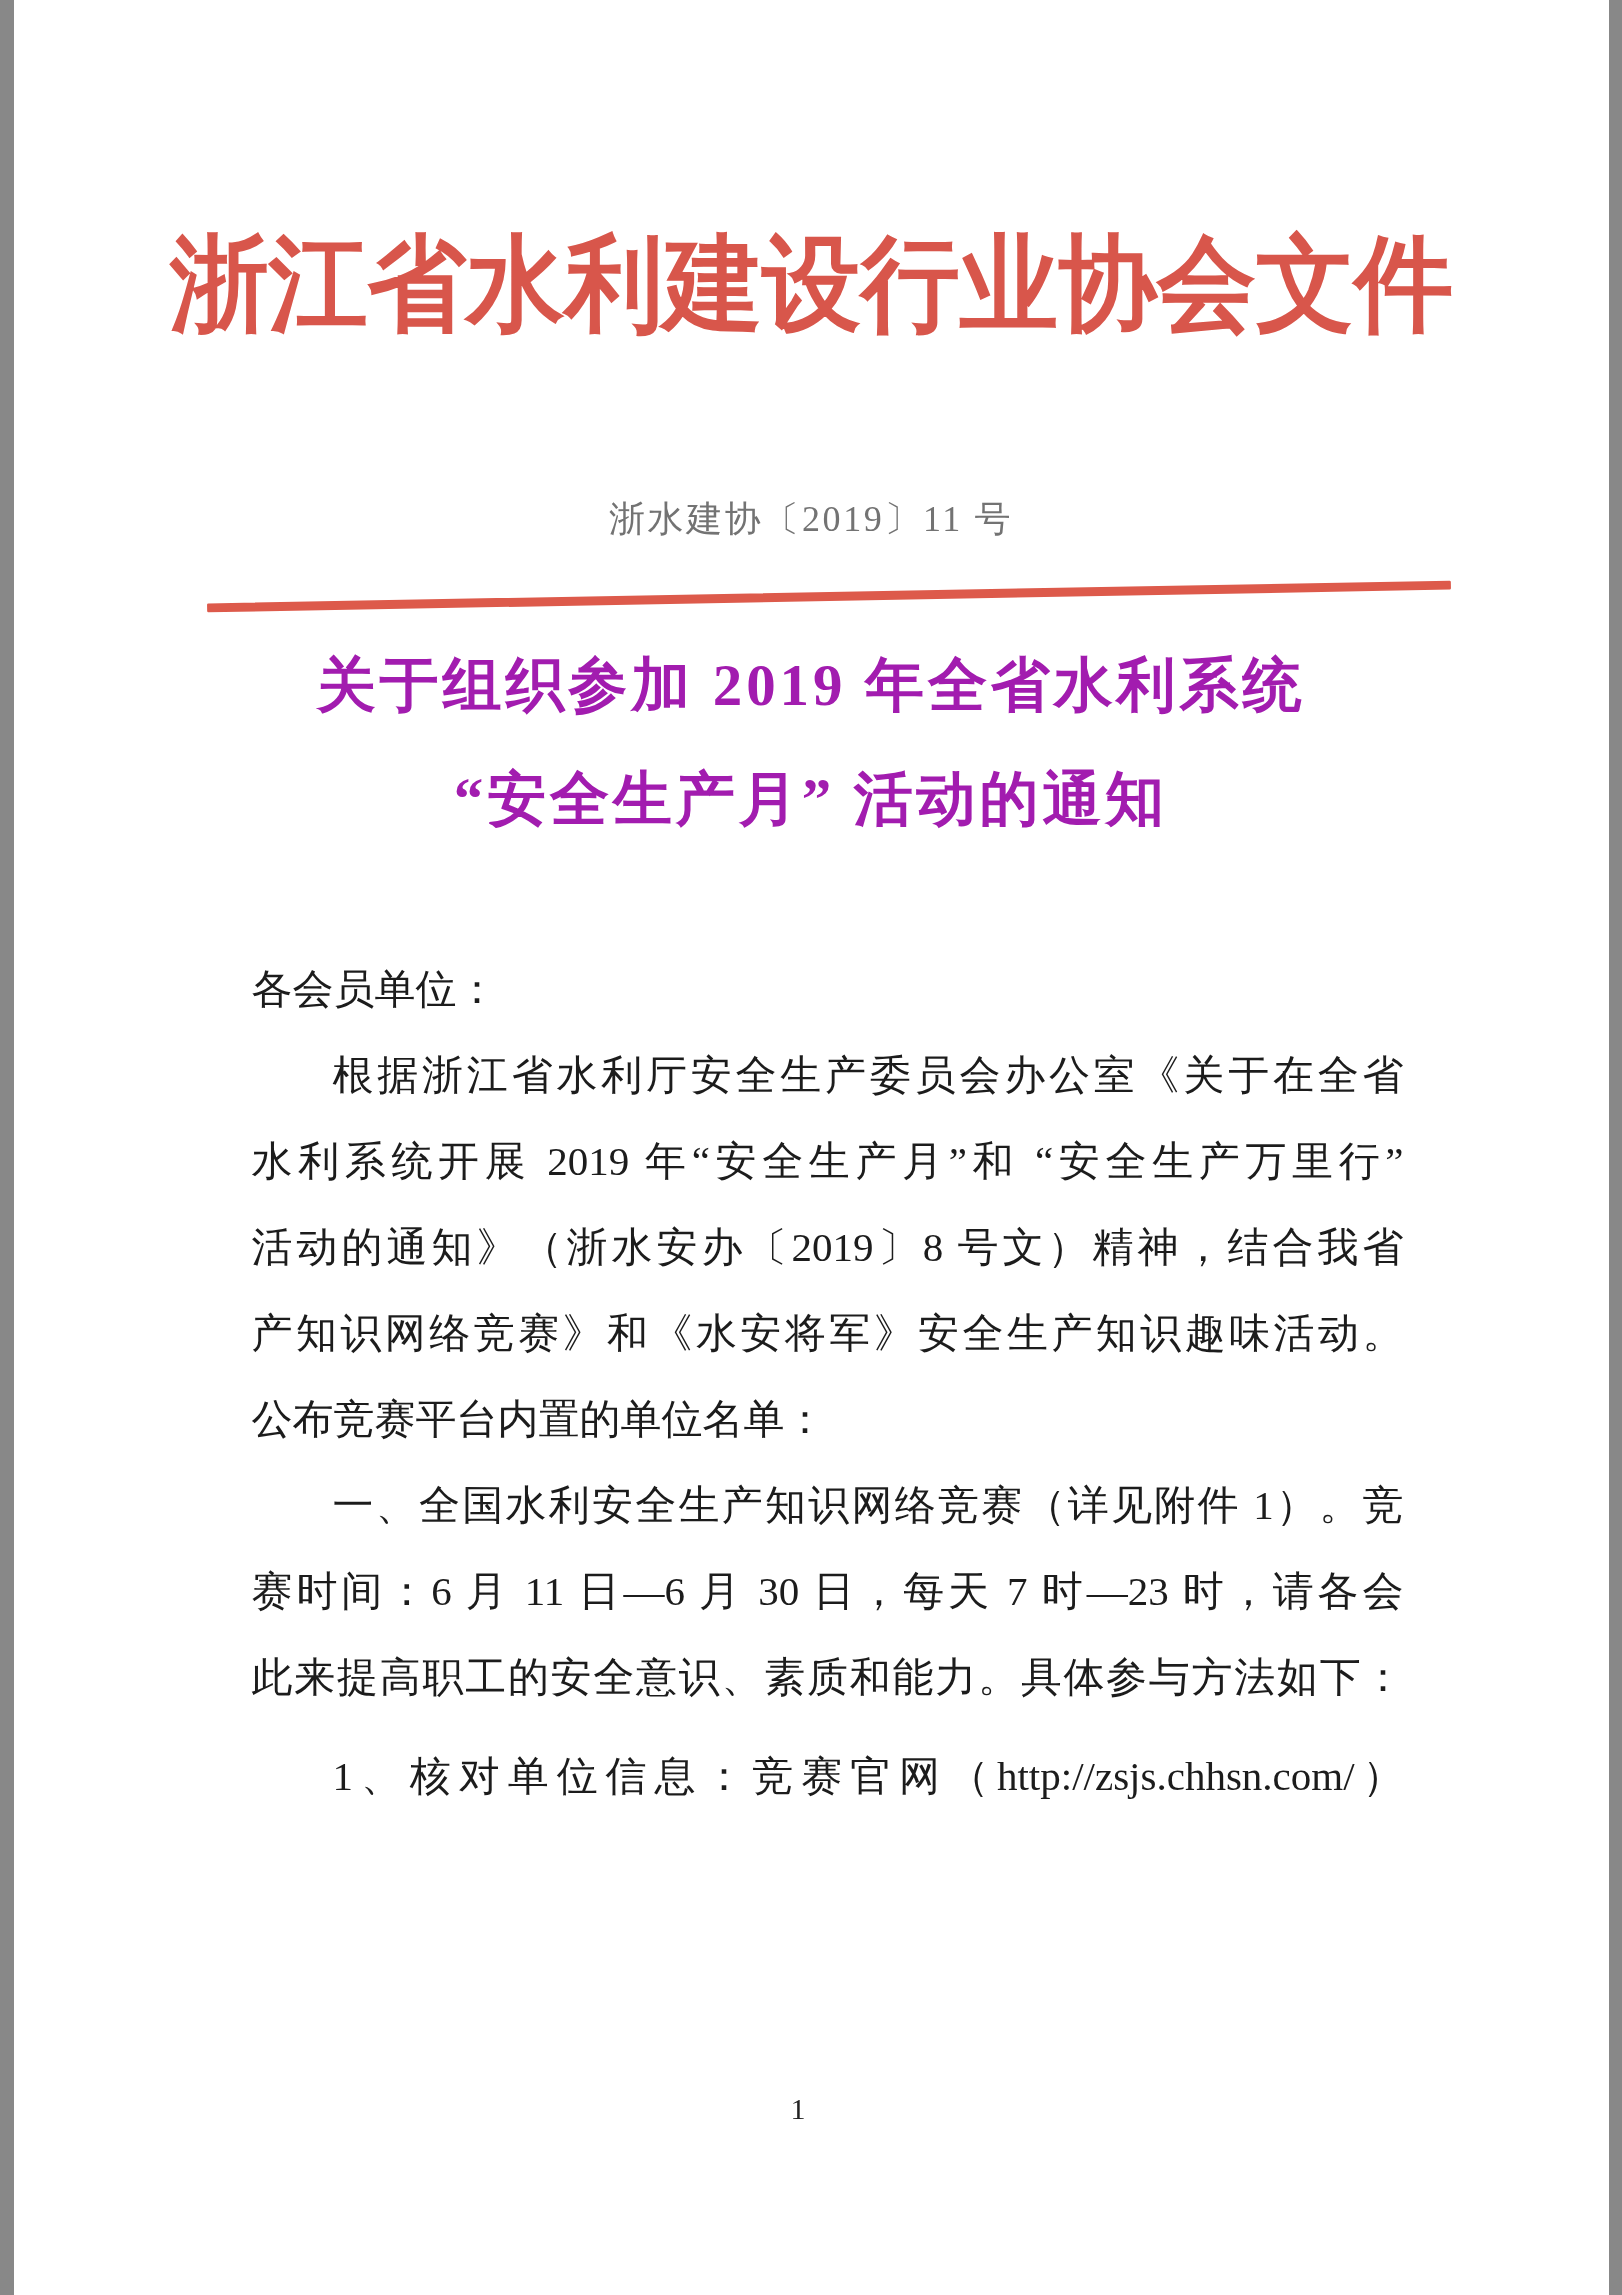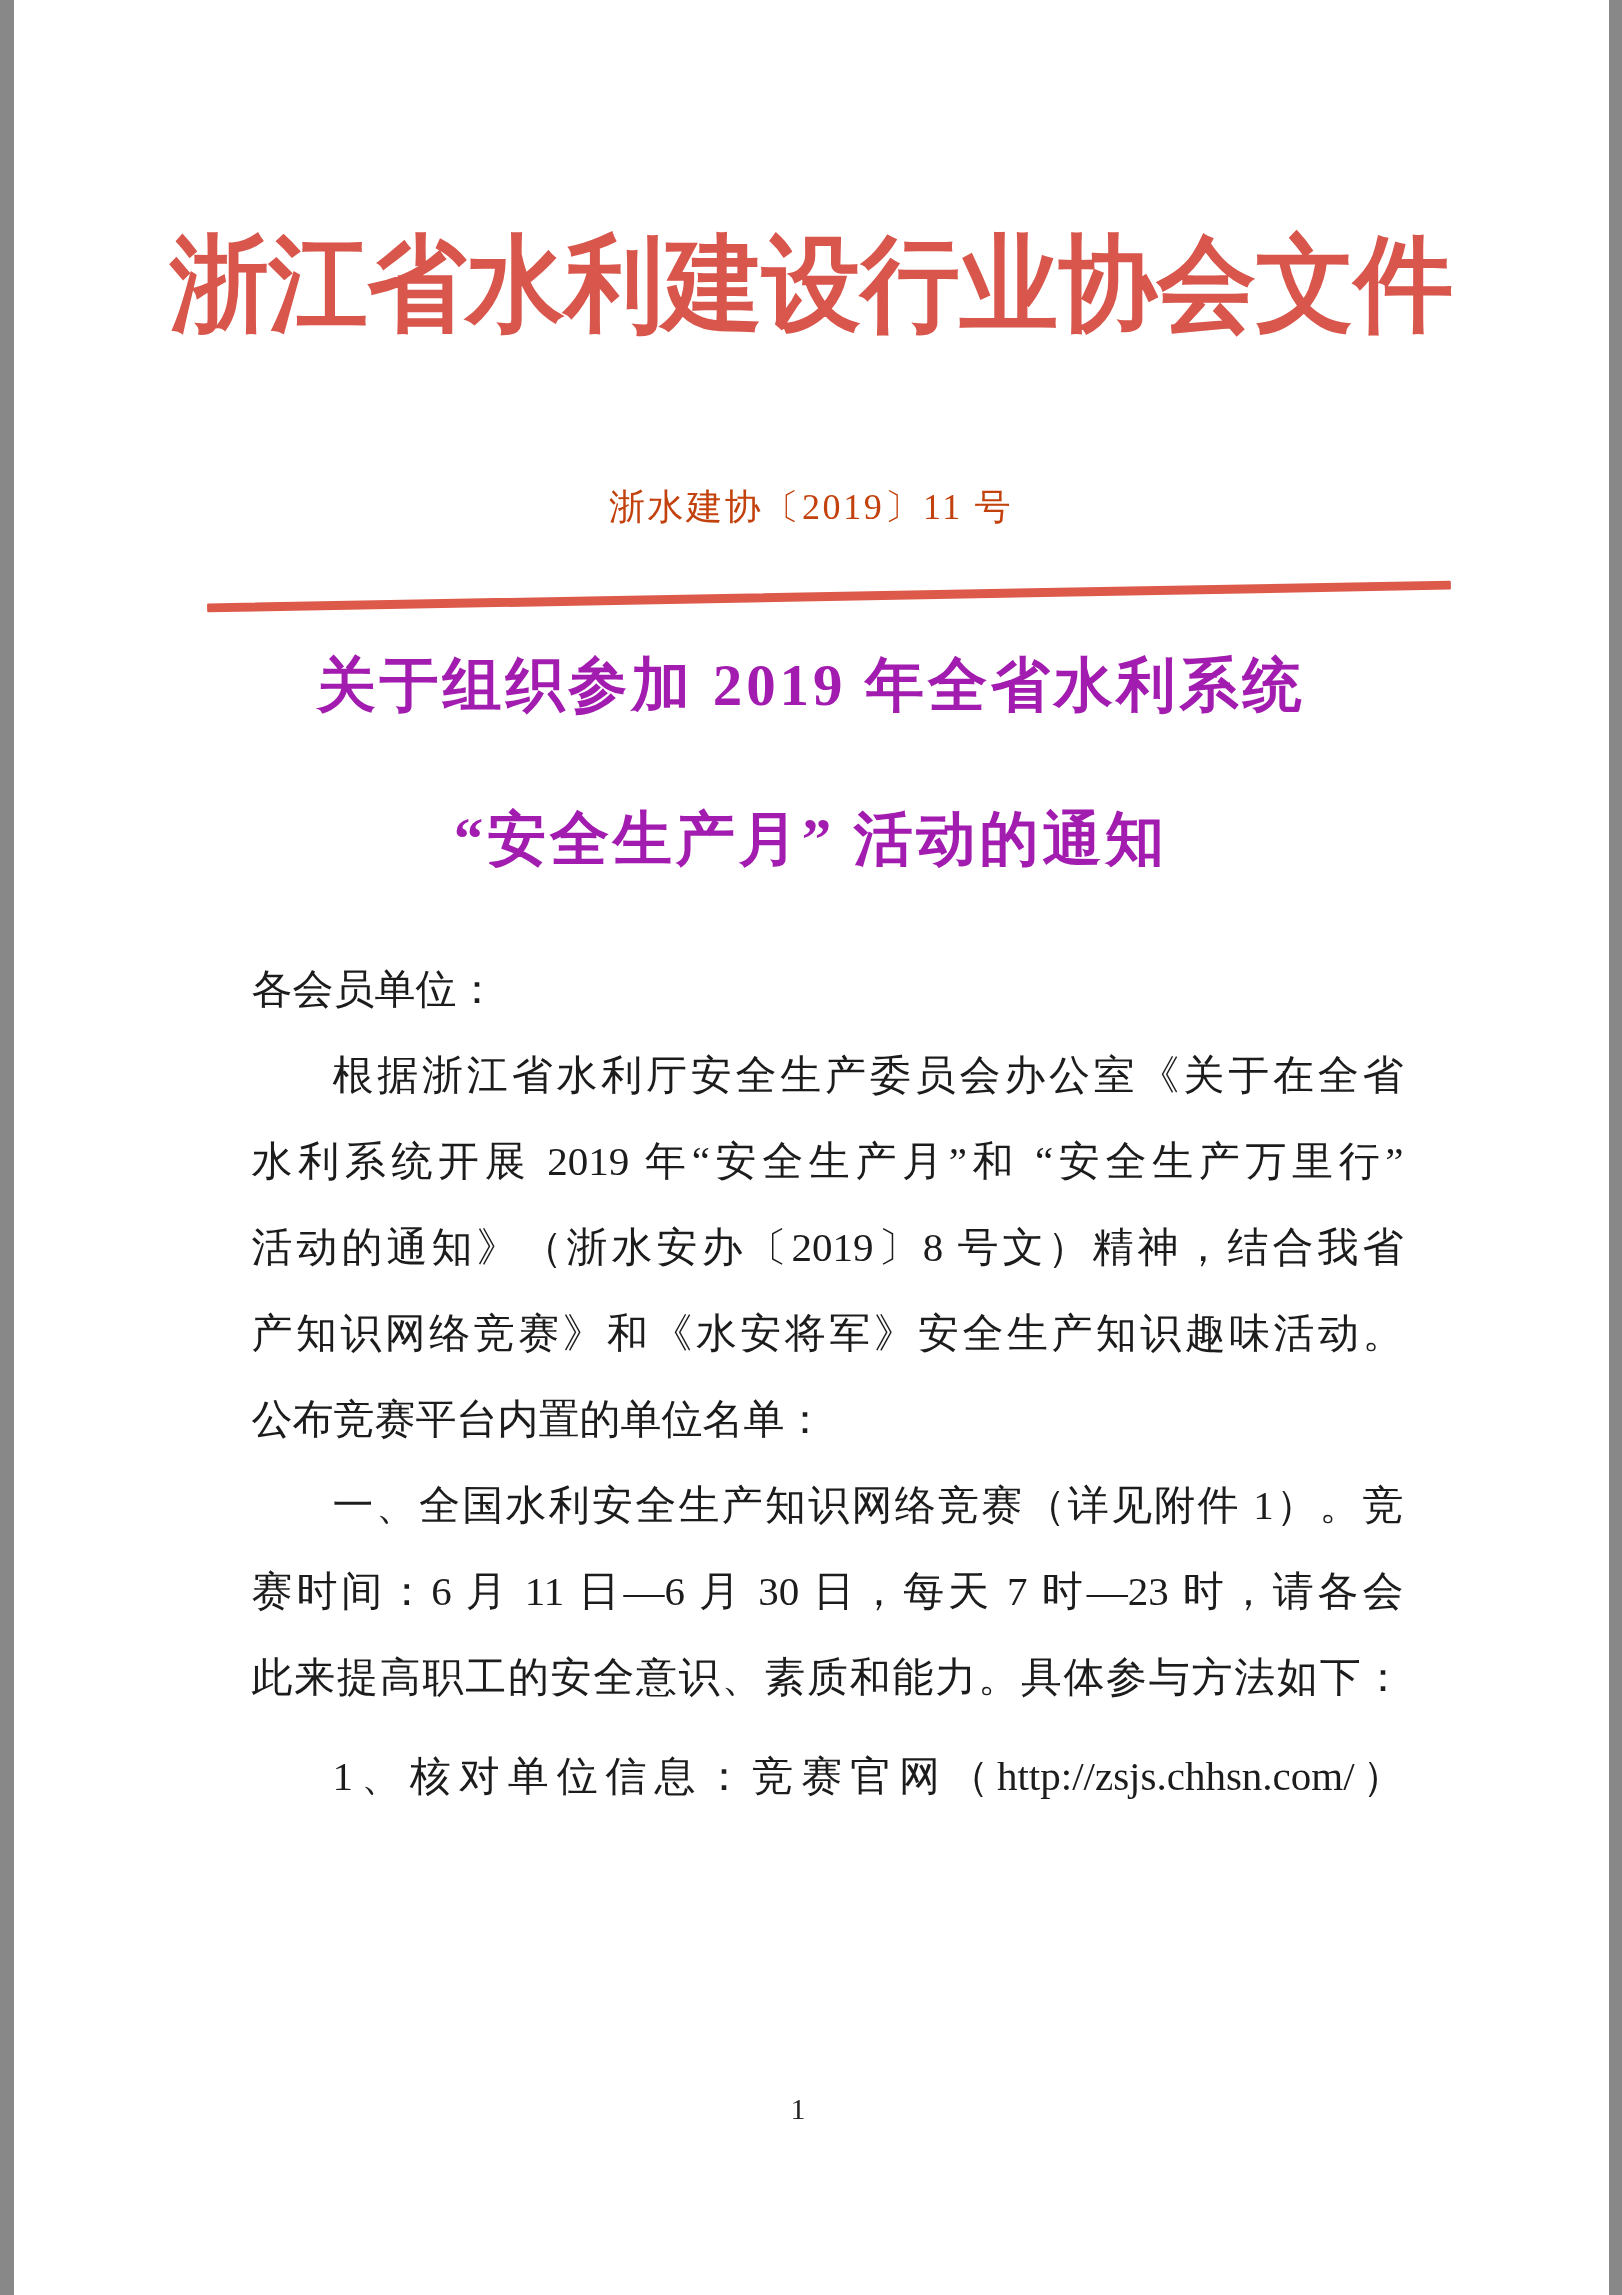--- a/index.html
+++ b/index.html
@@ -30,27 +30,27 @@
     font-weight: bold;
     transform: scaleX(0.94);
     transform-origin: 50% 50%;
     letter-spacing: 0px;
     white-space: nowrap;
   }
 
   
   .doc-number {
     position: absolute;
-    top: 486px;
+    top: 498px;
     left: 0;
     width: 100%;
     text-align: center;
     font-size: 36px;
     line-height: 1.2;
-    color: #c2410c;
+    color: #737373;
     letter-spacing: 2.6px;
     white-space: nowrap;
   }
 
   
   .red-rule {
     position: absolute;
     left: 193px;
     top: 592px;
     width: 1244px;
@@ -67,21 +67,21 @@
     width: 100%;
     text-align: center;
     font-size: 59px;
     font-weight: bold;
     line-height: 1.1;
     letter-spacing: 3.9px;
     color: #a21caf;
     white-space: nowrap;
   }
   .doc-title-line1 { top: 653px; }
-  .doc-title-line2 { top: 807px; }
+  .doc-title-line2 { top: 767px; }
 
   
   .body-block {
     position: absolute;
     left: 238px;
     top: 946px;
     width: 1152px;
     font-size: 41px;
     color: #1c1c1c;
   }

